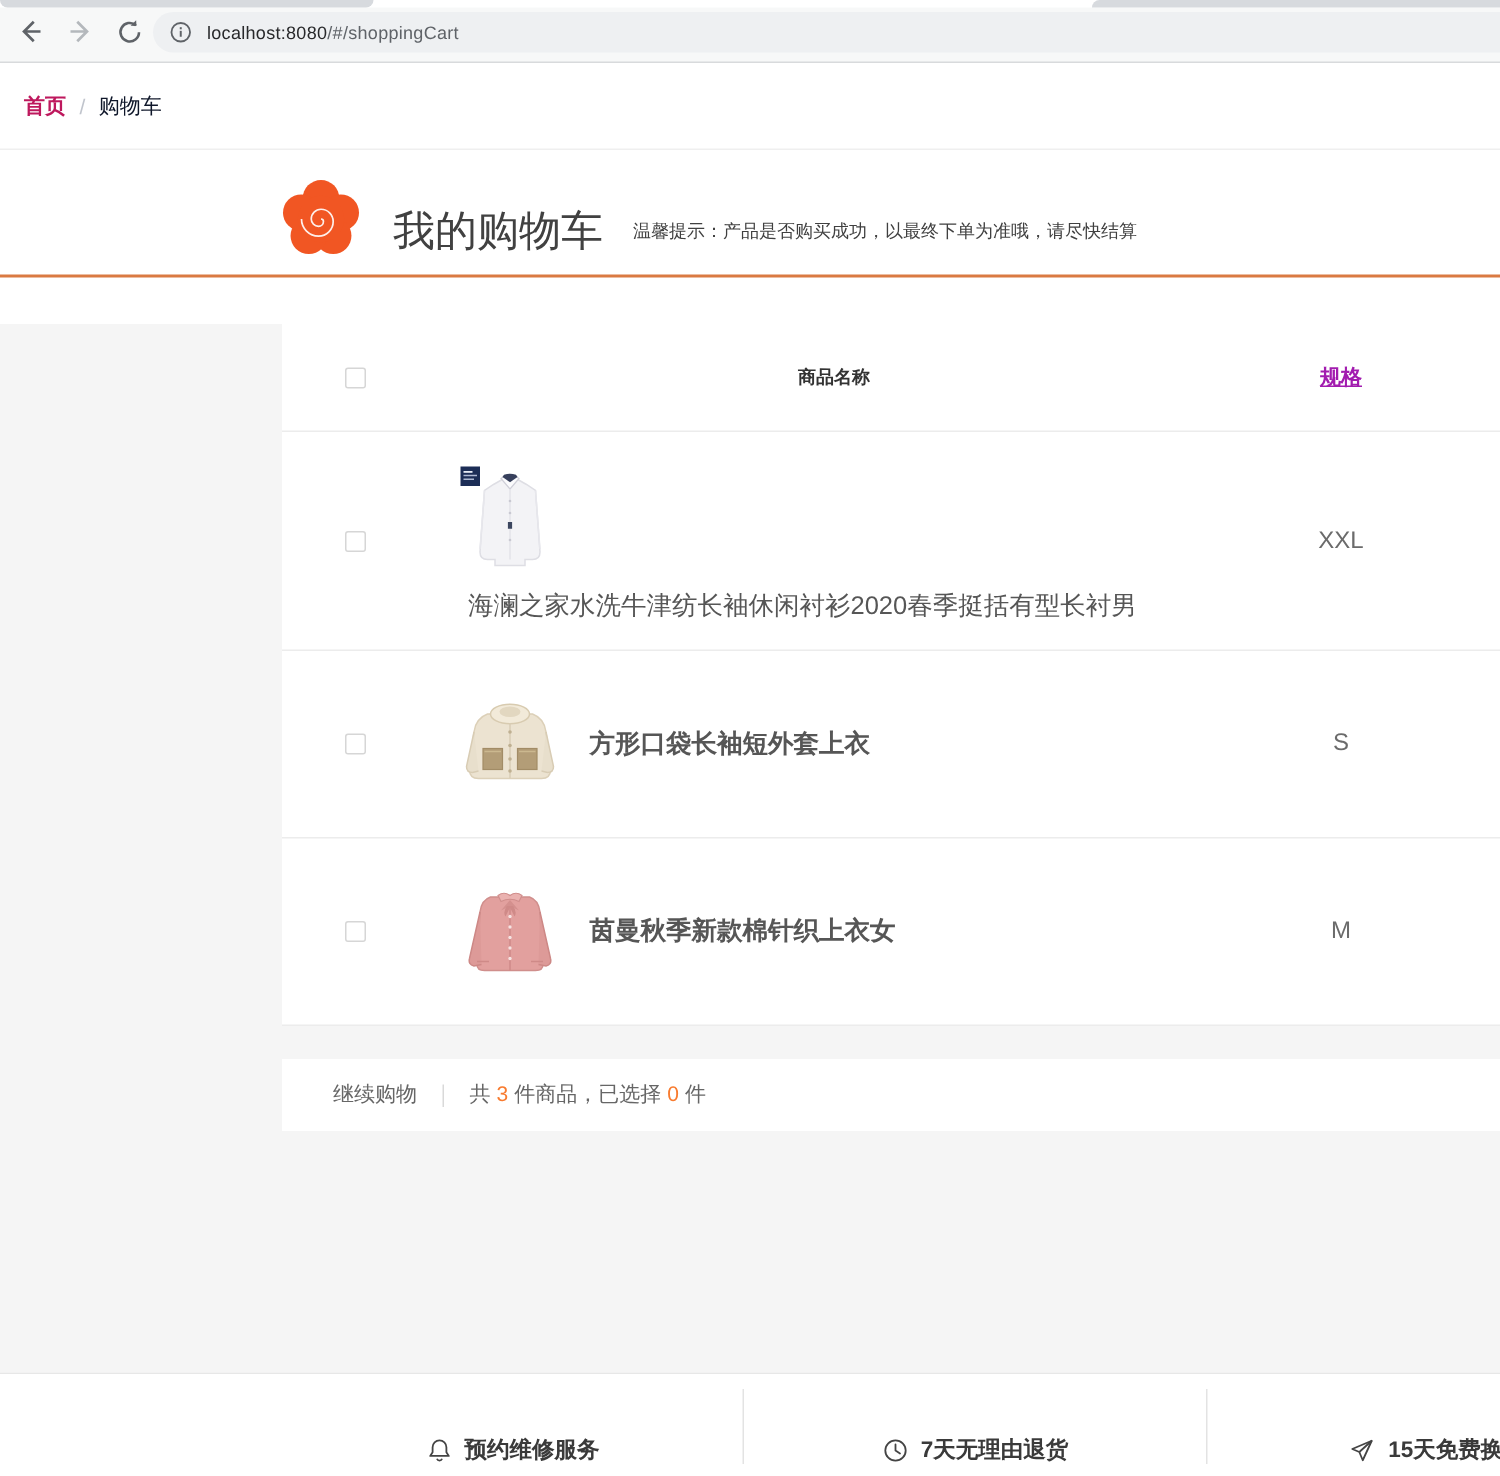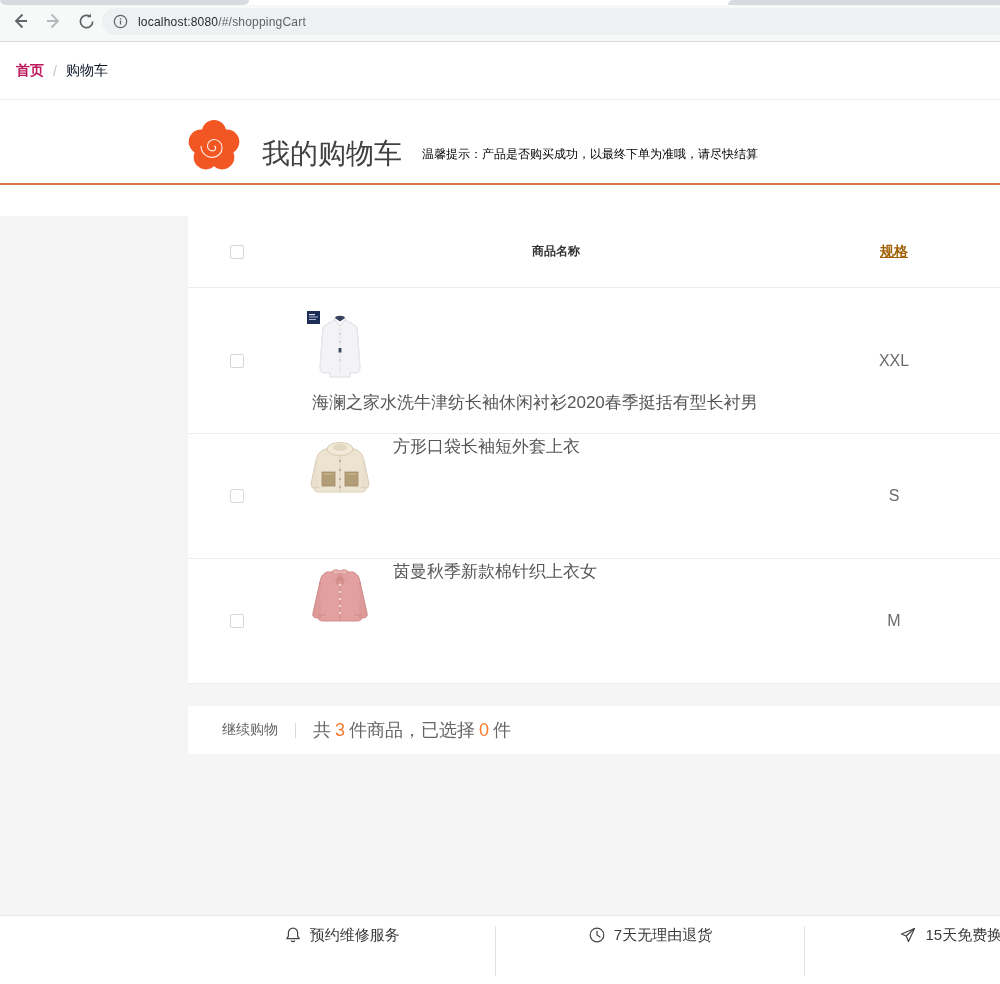--- a/index.html
+++ b/index.html
@@ -25,59 +25,59 @@
   .crumb-home { font-size:14px; font-weight:bold; color:#be185d; cursor:pointer; }
   .crumb-sep { font-size:14px; color:#c0c4cc; margin:0 9px; }
   .crumb-cur { font-size:14px; color:#0f172a;font-family:Liberation Mono, monospace; }
 
   
   .cart-head { height:85px; background:#fff; border-bottom:2px solid #da7a42; }
   .container { width:924px; margin:0 auto; }
   .cart-head .container { display:flex; align-items:flex-end; padding-top:20px; }
   .logo { width:52px; height:52px; flex:0 0 52px; }
   .cart-title { font-size:28px; color:#414141; margin-left:22px; line-height:1.1; padding-bottom:2px; }
-  .cart-hint { font-size:12px; color:#000000; margin-left:20px; padding-bottom:9px; }
+  .cart-hint { font-size:12px; color:#404040; margin-left:20px; padding-bottom:9px; }
 
   
   .main { background:#f5f5f5; height:699px; }
   .card { background:#fff; width:924px; }
   .cart-table { margin-top:31px; }
   .trow { display:flex; border-bottom:1px solid #ececec; }
   .col-chk  { width:98px; display:flex; align-items:center; justify-content:center; flex:0 0 98px; }
   .col-name { width:540px; flex:0 0 540px; }
   .col-spec { width:136px; flex:0 0 136px; display:flex; align-items:center; justify-content:center; }
   .col-fill { flex:1; }
   .thead { height:72px; }
   .thead .col-name { display:flex; align-items:center; justify-content:center;
     font-size:12px; font-weight:bold; color:#333; }
-  .thead .col-spec { font-size:14px; font-weight:bold; color:#a16207;text-decoration:underline; }
+  .thead .col-spec { font-size:14px; font-weight:bold; color:#a21caf;text-decoration:underline; }
   .checkbox { width:14px; height:14px; background:#fff; border:1px solid #d6d6d6; border-radius:2px; cursor:pointer; }
   .prod-row.r1 { height:146px; }
   .prod-row.r2, .prod-row.r3 { height:125px; }
   .pimg { width:70px; height:73px; background:#fff; }
-  .cell-inline { display:flex; height:100%; }
+  .cell-inline { display:flex; align-items:center; height:100%;font-weight:bold; }
   .cell-inline .pimg { margin-left:19px; }
   .cell-inline .pname { margin-left:18px; }
   .cell-stacked { padding-top:22px; }
   .cell-stacked .pimg { margin-left:19px; }
   .cell-stacked .pname { margin-left:26px; margin-top:3px; }
   .pname { font-size:17px; color:#565656; line-height:26px; }
   .spec-val { font-size:16px; color:#6b6b6b; }
 
   
   .cart-footbar { margin-top:22px; height:48px; display:flex; align-items:center; }
   .continue { margin-left:34px; font-size:14px; color:#666; cursor:pointer; }
   .vdiv { width:1px; height:15px; background:#d9d9d9; margin:0 17px; }
-  .count-line { font-size:18px; color:#666; }
+  .count-line { font-size:14px; color:#666; }
   .count-line .num { color:#f87b2f; padding:0 4px; }
 
   
   .services { background:#fff; border-top:1px solid #e7e7e7; height:69px; }
   .services .container { display:flex; height:100%; padding-top:10px; }
-  .svc { flex:1; height:50px; display:flex; align-items:flex-start; justify-content:center; }
+  .svc { flex:1; height:50px; display:flex; align-items:flex-end; justify-content:center;font-weight:bold; }
   .svc:nth-child(1), .svc:nth-child(2) { border-right:1px solid #e3e3e3; }
   .svc svg { margin-right:8px; }
   .svc-label { font-size:15px; color:#3a3a3a; }
 </style>
 </head>
 <body>
 
 <div class="page">
 
   <div class="chrome">

